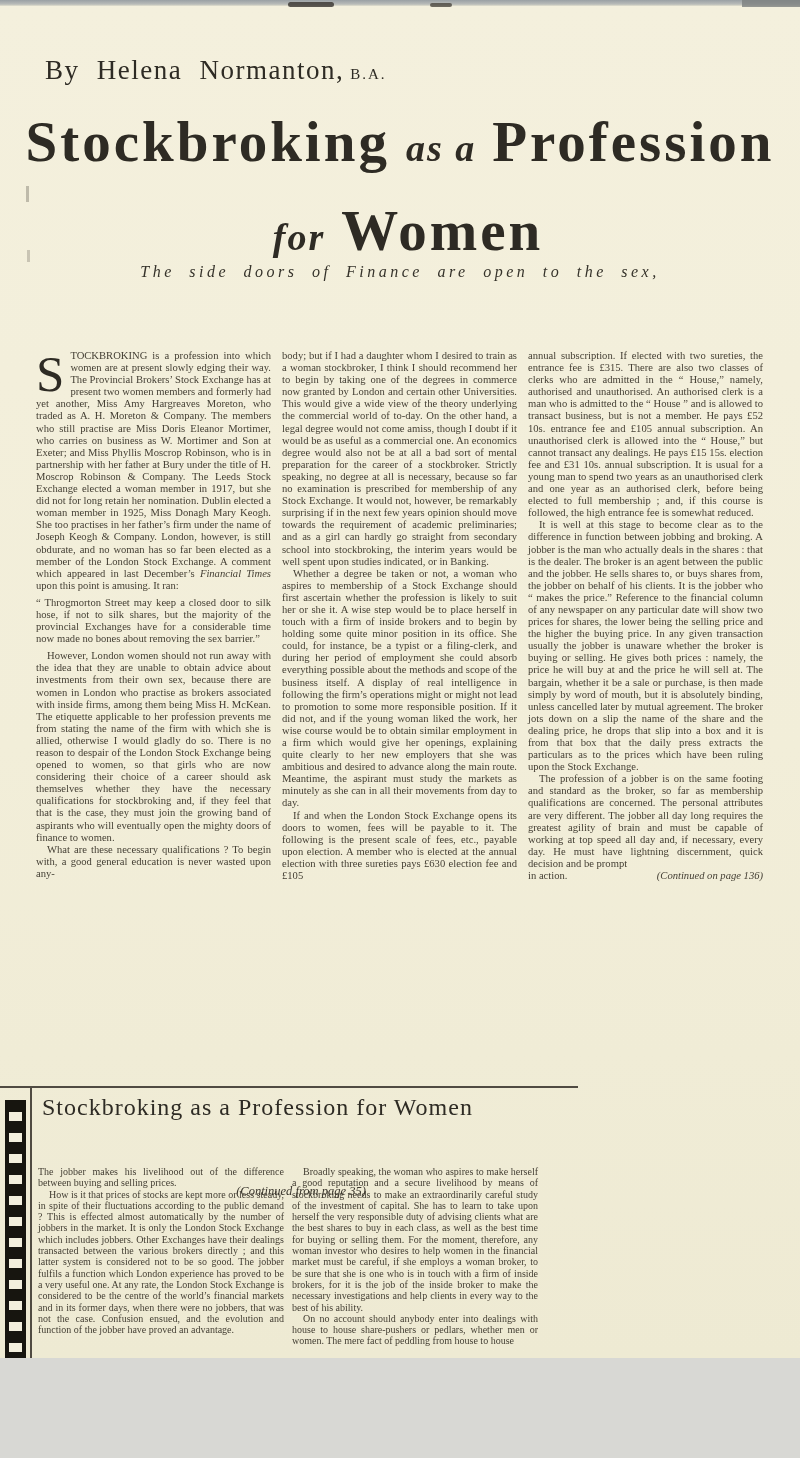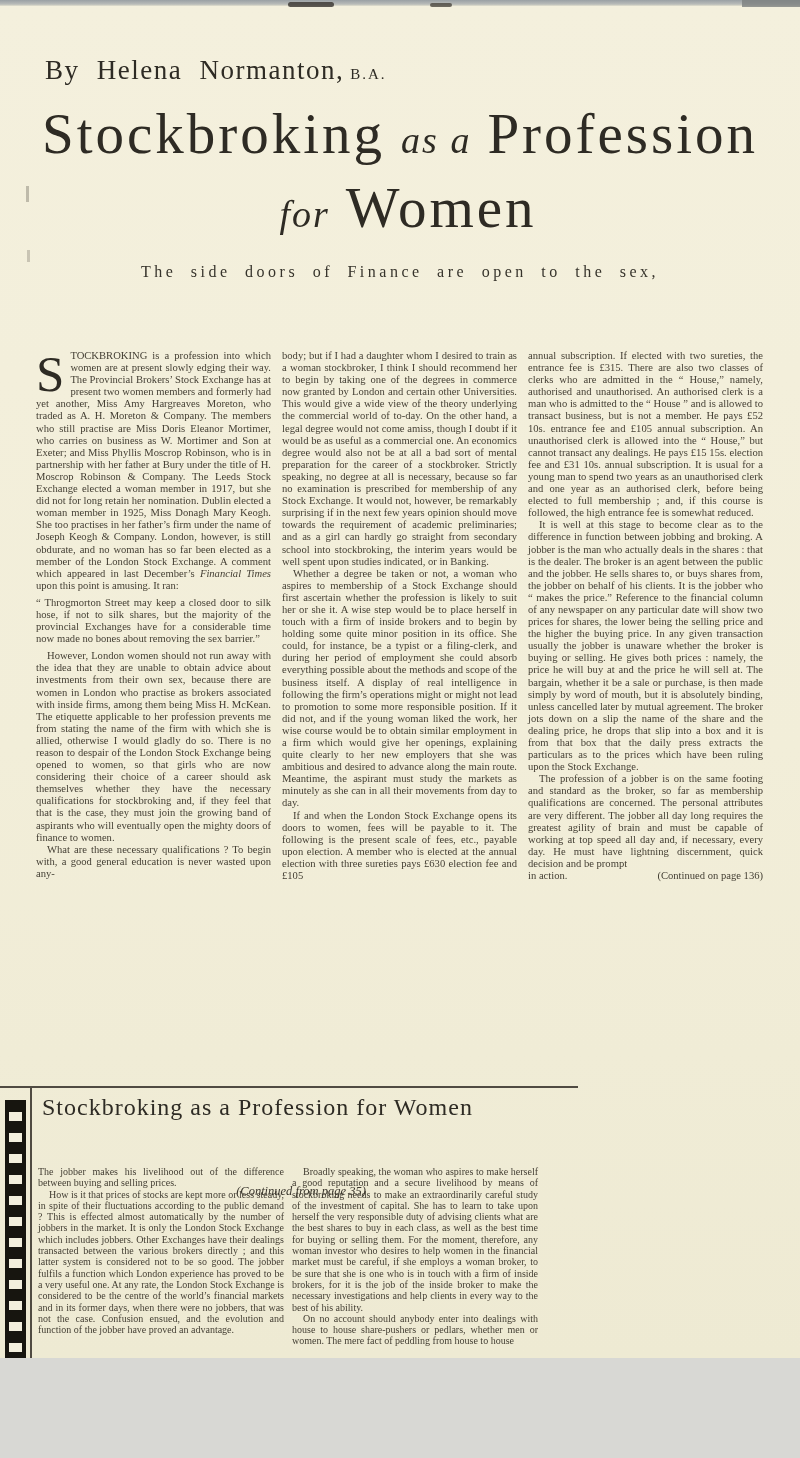--- a/index.html
+++ b/index.html
@@ -17,37 +17,37 @@
   .smudge-b { position:absolute; top:3px; left:430px; width:22px; height:4px; background:#4a463f; border-radius:2px; opacity:.8; }
   .smudge-c { position:absolute; top:0; left:742px; width:58px; height:7px; background:#7c7f80; opacity:.8; }
   .margin-speck-1 { position:absolute; top:186px; left:26px; width:3px; height:16px; background:#8a8577; opacity:.5; }
   .margin-speck-2 { position:absolute; top:250px; left:27px; width:3px; height:12px; background:#8a8577; opacity:.4; }
 
   .byline { position:absolute; top:55px; left:45px; font-size:27px; color:#2e2b24;
     letter-spacing:1.5px; word-spacing:9px; white-space:nowrap; }
   .byline .degree { font-size:15px; letter-spacing:2px; margin-left:6px; }
 
   .title { position:absolute; top:104px; left:0; width:800px; text-align:center; color:#2e2b24; }
-  .title-line { line-height:60px; white-space:nowrap; }
+  .title-line { line-height:75px; white-space:nowrap;font-weight:bold; }
   .t-big { font-size:57px; letter-spacing:3px; }
   .t-ital { font-size:38px; font-style:italic; letter-spacing:2px; margin:0 16px; }
 
   .subtitle { position:absolute; top:263px; left:0; width:800px; text-align:center;
-    font-size:16px; color:#36332b; letter-spacing:3.5px; word-spacing:7px; }
+    font-style:italic; font-size:16px; color:#36332b; letter-spacing:3.5px; word-spacing:7px; }
   .subtitle .sub2 { display:block; margin-top:17px; }
 
   .columns { position:absolute; top:350px; left:36px; width:729px; display:flex; gap:11px; }
   .col { width:235px; font-size:10.6px; line-height:12.1px; text-align:justify; color:#433e33; }
   .col p { margin:0; }
   .indent { text-indent:11px; }
   .sp { margin-top:5px !important; }
   .dropcap { float:left; font-size:51px; line-height:42px; padding:3px 6px 0 0; color:#2e2b24; }
   .ital { font-style:italic; }
   .lastline { display:flex; justify-content:space-between; }
-  .cont-ref { white-space:nowrap; }
+  .cont-ref { font-style:italic; white-space:nowrap; }
 
   
   .rule-h { position:absolute; top:1086px; left:0; width:578px; height:2px; background:#504b42; }
   .rule-v { position:absolute; top:1086px; left:30px; width:2px; height:314px; background:#504b42; }
   .filmstrip { position:absolute; top:1100px; left:5px; width:13px; height:300px;
     background:repeating-linear-gradient(180deg,#17150f 0px,#17150f 12px,#f3efdd 12px,#f3efdd 21px);
     border-left:4px solid #17150f; border-right:4px solid #17150f; }
 
   .cont-heading { position:absolute; top:1094px; left:42px; width:518px; 
     font-size:24px; letter-spacing:1px; color:#2e2b24; white-space:nowrap; }

